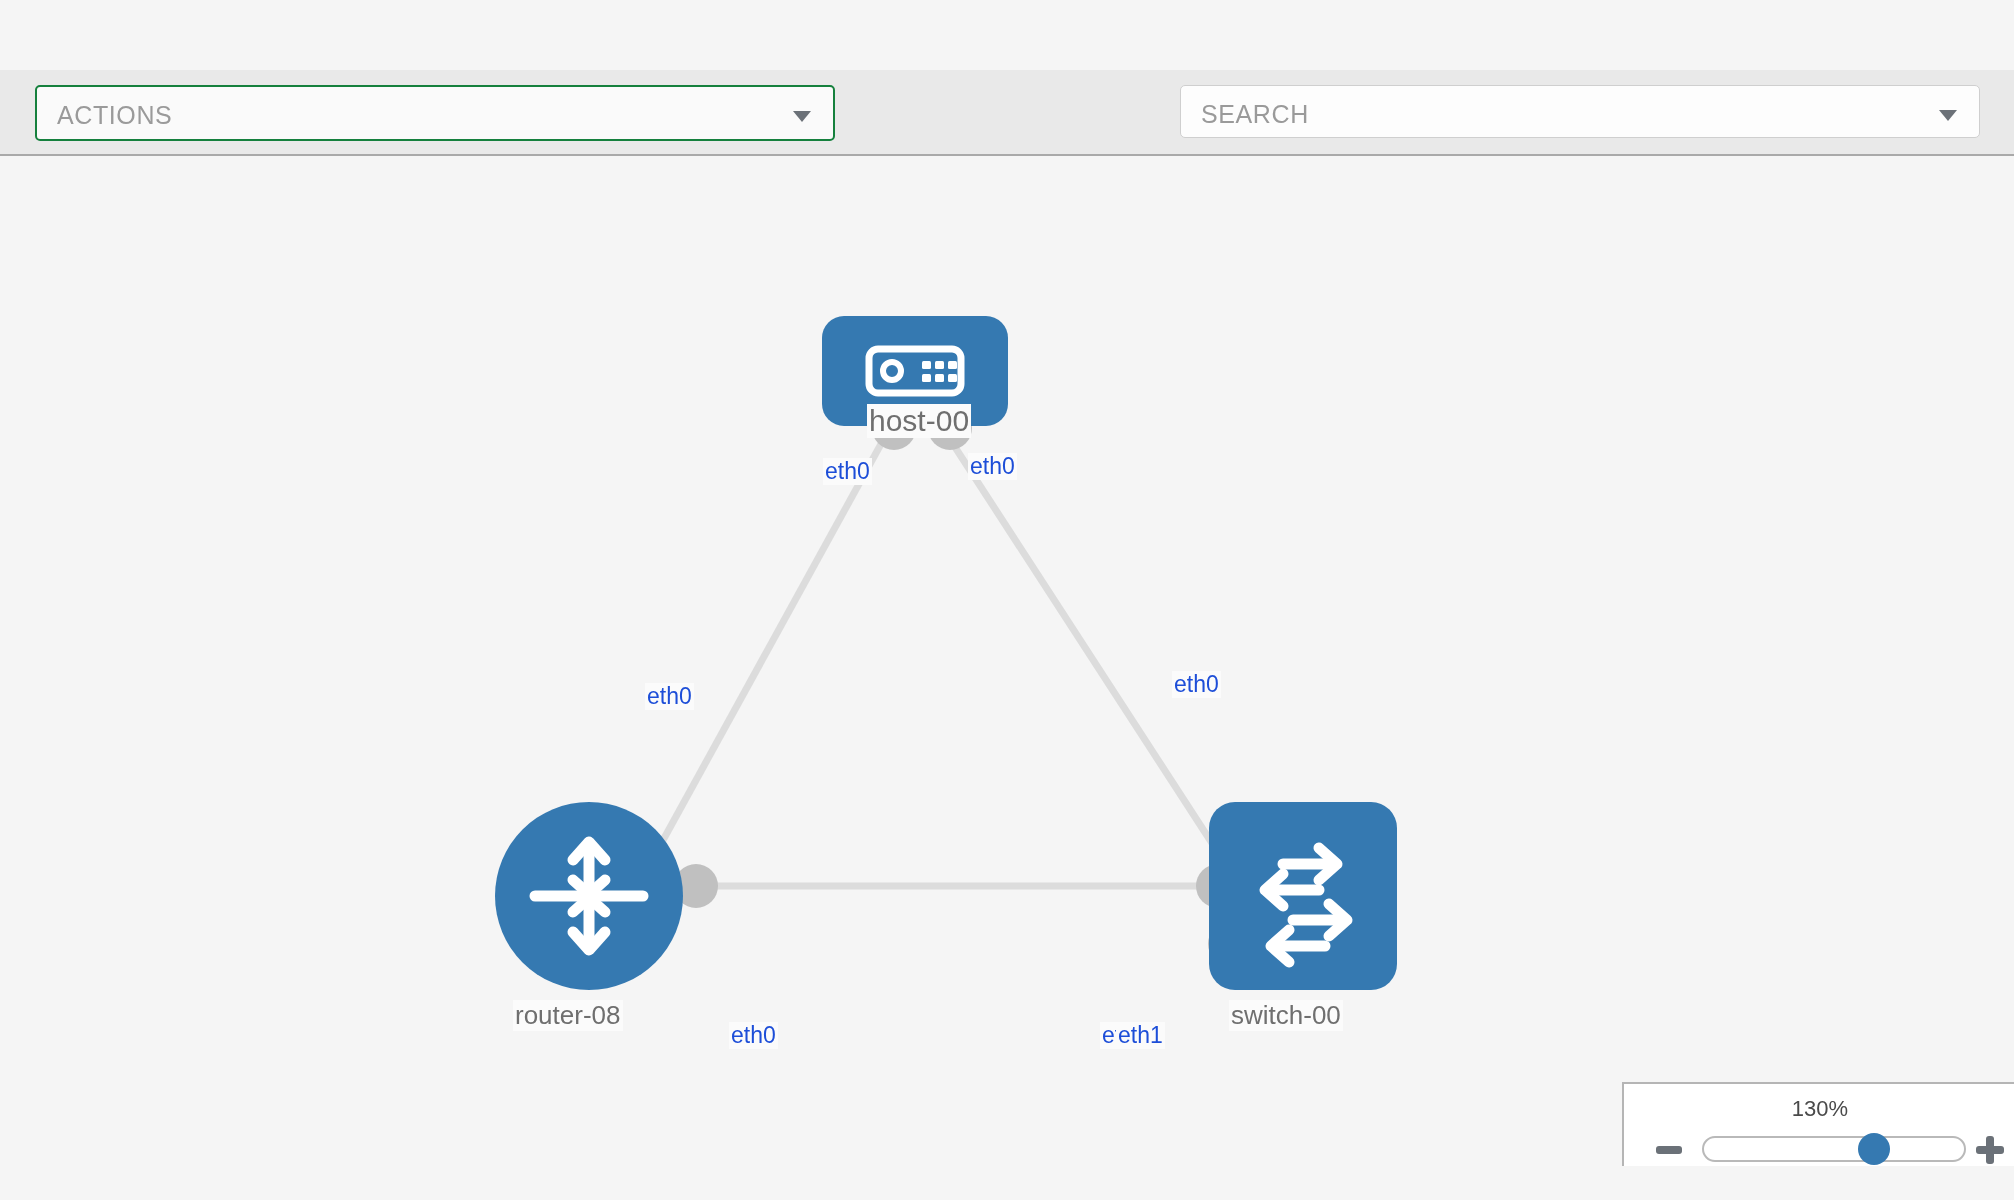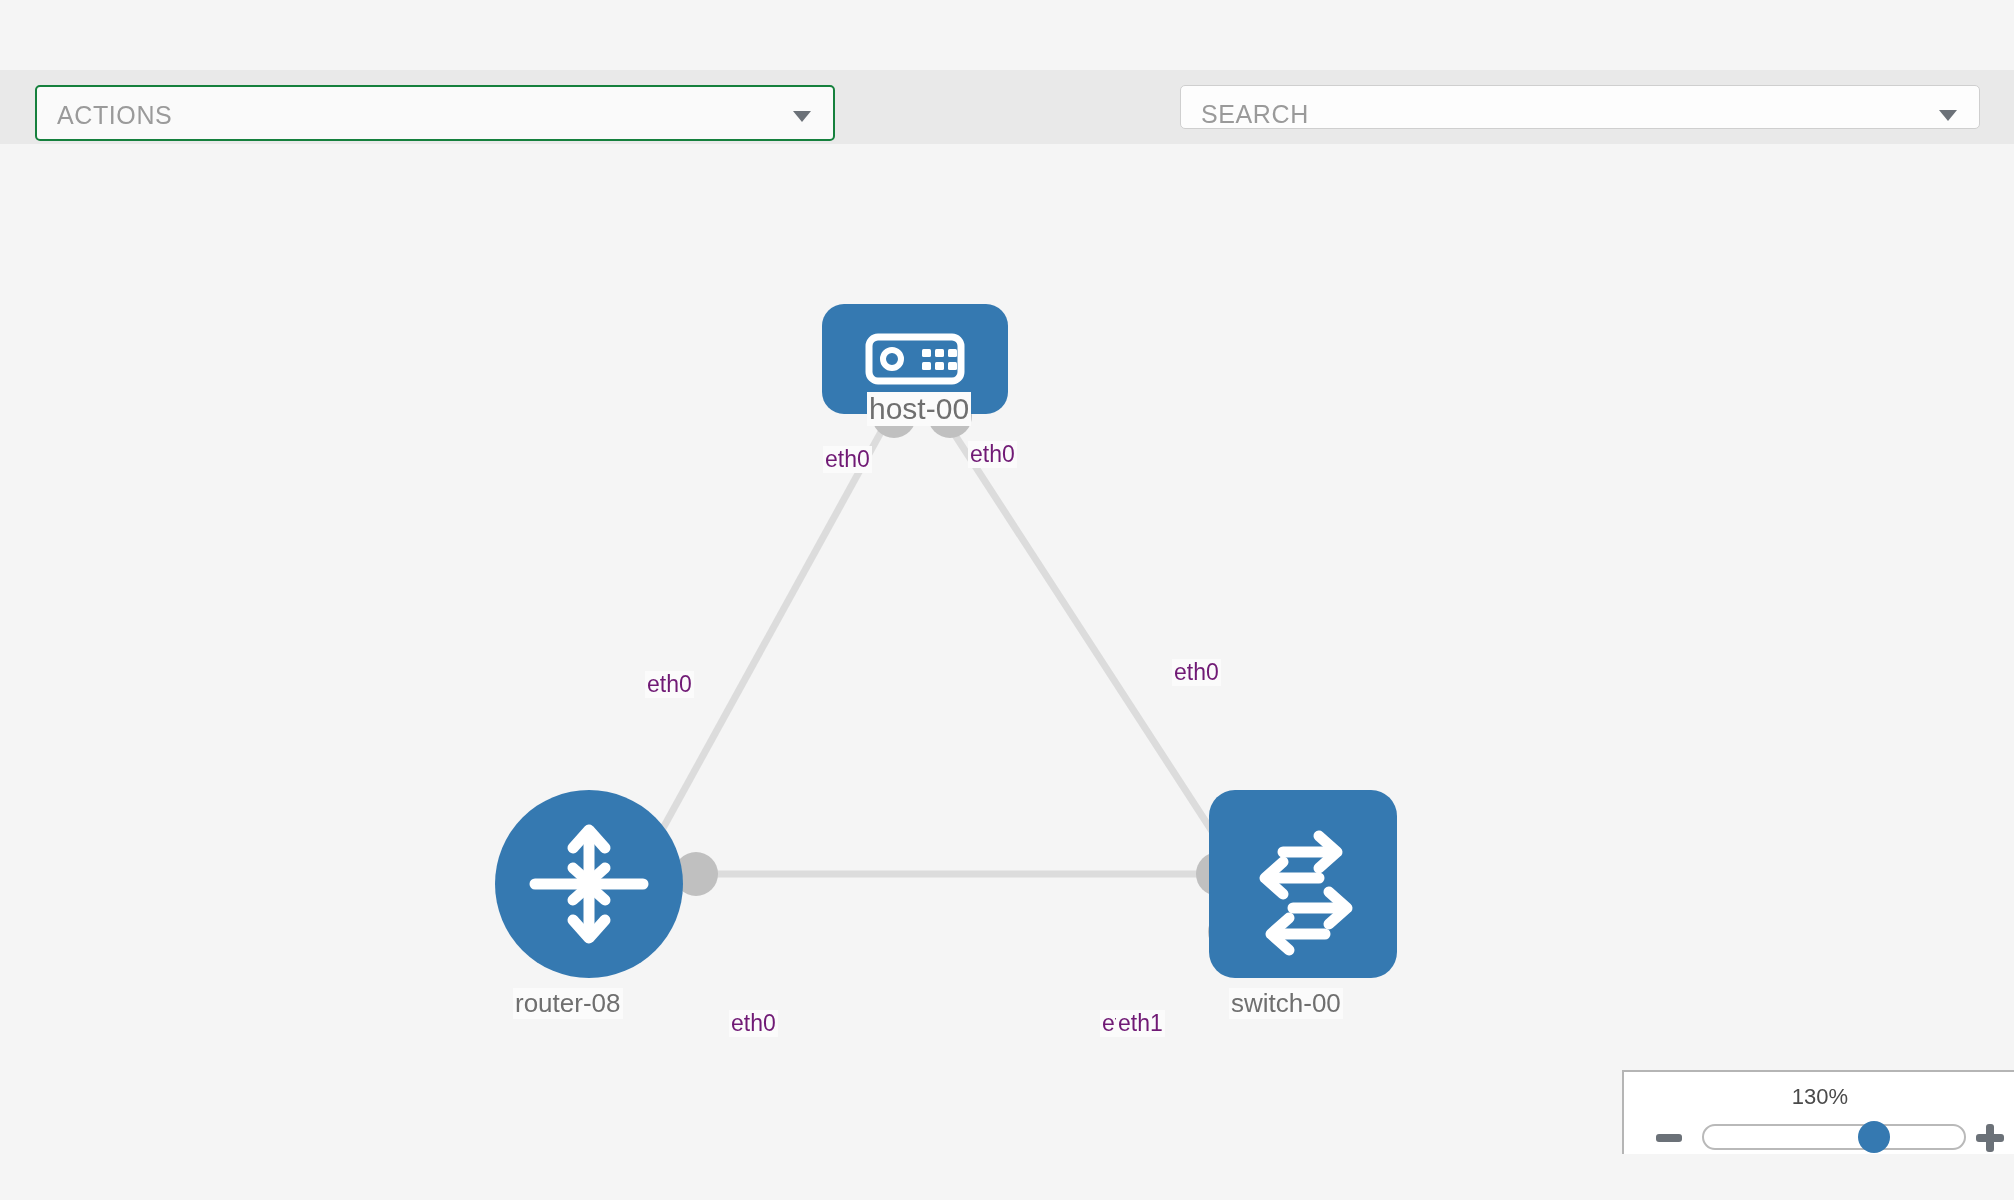--- a/index.html
+++ b/index.html
@@ -97,40 +97,40 @@
     cursor: pointer;
   }
   .wrench-icon { left: 1038px; }
   .key-icon    { left: 1106px; }
 
   .search-box {
     position: absolute;
     left: 1180px;
     top: 15px;
     width: 800px;
-    height: 44px;
+    height: 53px;
     background: #fdfdfd;
     border: 1px solid #cfcfcf;
     border-radius: 5px;
     box-sizing: border-box;
     cursor: text;
   }
   .search-box .sel-label {
     position: absolute;
     left: 20px;
     top: 14px;
     font-size: 25px;
     color: #9a9a9a;
     letter-spacing: 0.6px;
   }
 
   
   .canvas {
     position: absolute;
-    left: 0; top: 144px;
+    left: 0; top: 156px;
     width: 2014px;
     height: 1044px;
     background: #f5f5f5;
     overflow: hidden;
   }
   .topology-svg {
     position: absolute;
     left: 0; top: 0;
     width: 2014px;
     height: 1044px;
@@ -145,21 +145,21 @@
     position: absolute;
     font-size: 26px;
     color: #6f6f6f;
     background: #fbfbfb;
     white-space: nowrap;
     padding: 0 2px;
   }
   .edge-label {
     position: absolute;
     font-size: 20px;
-    color: #701a75;
+    color: #1d4ed8;
     background: #fbfbfb;
     white-space: nowrap;
     padding: 0 2px;
   }
   .nub {
     position: absolute;
     width: 44px;
     height: 44px;
     border-radius: 50%;
     background: #c0c0c0;

